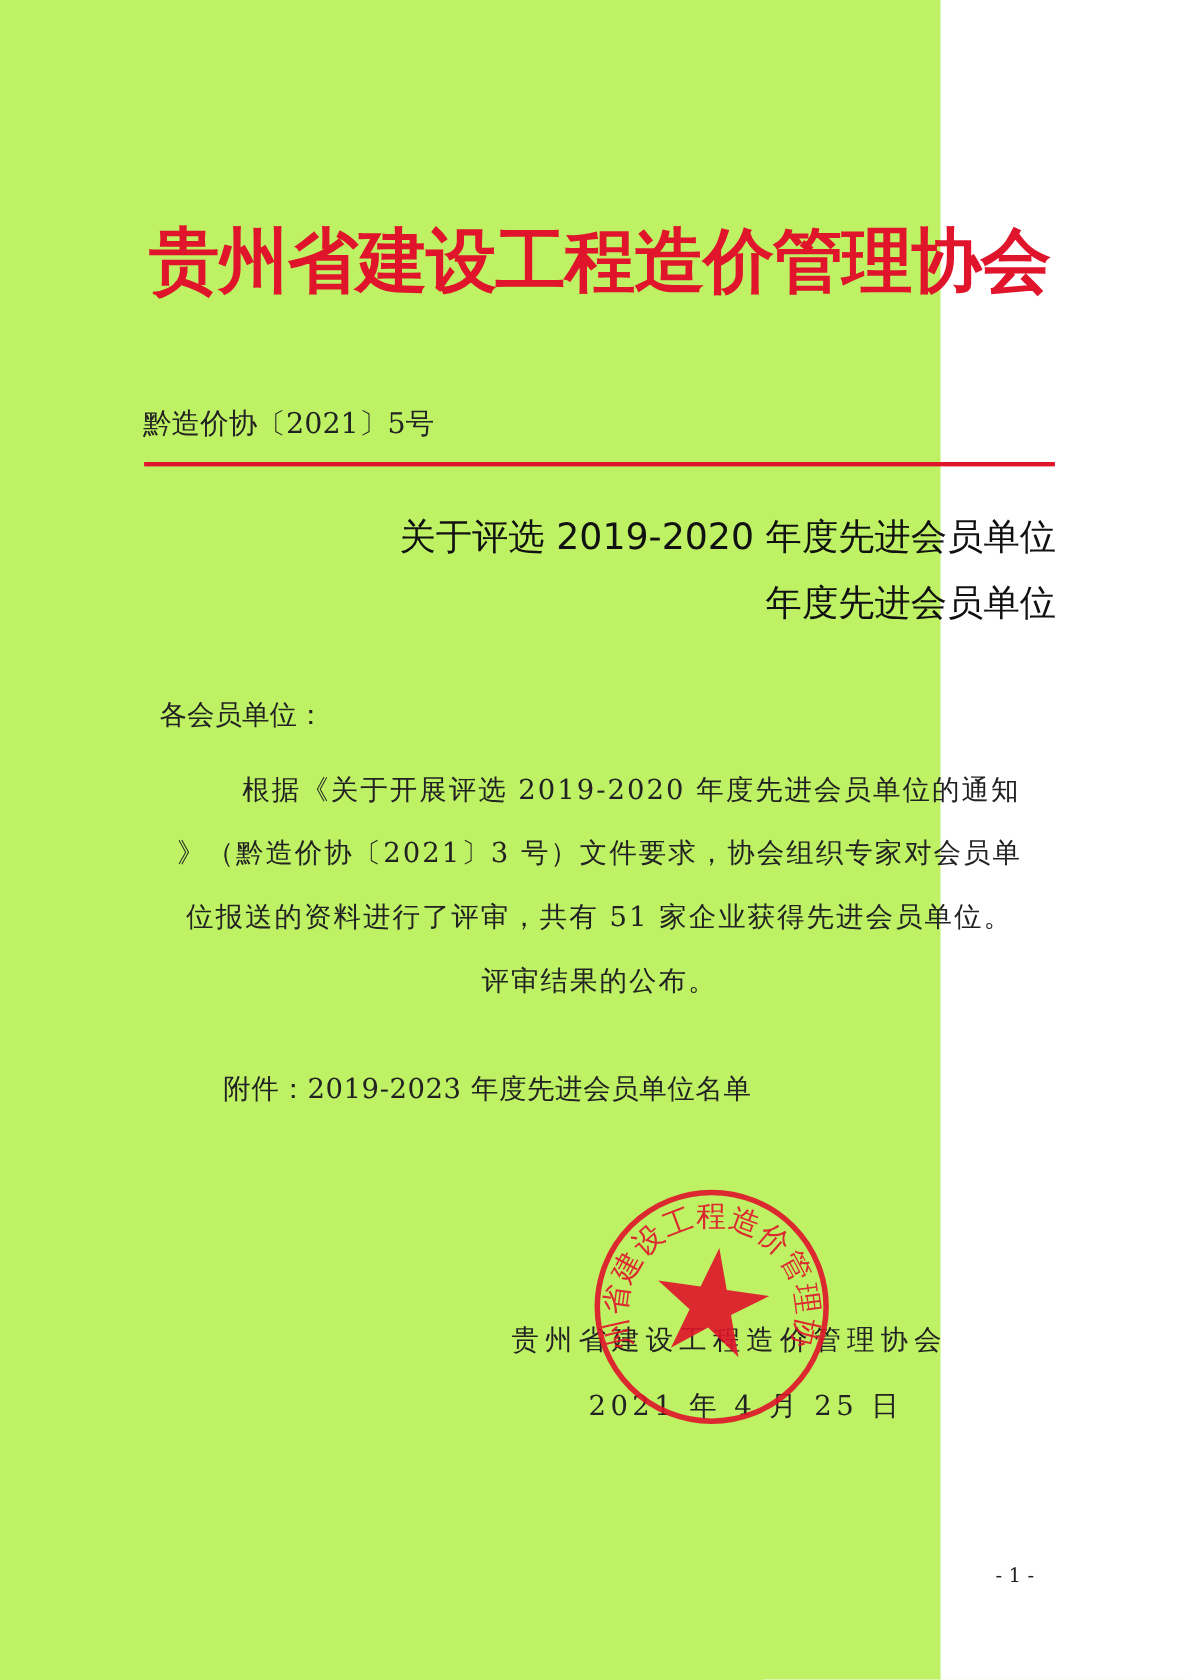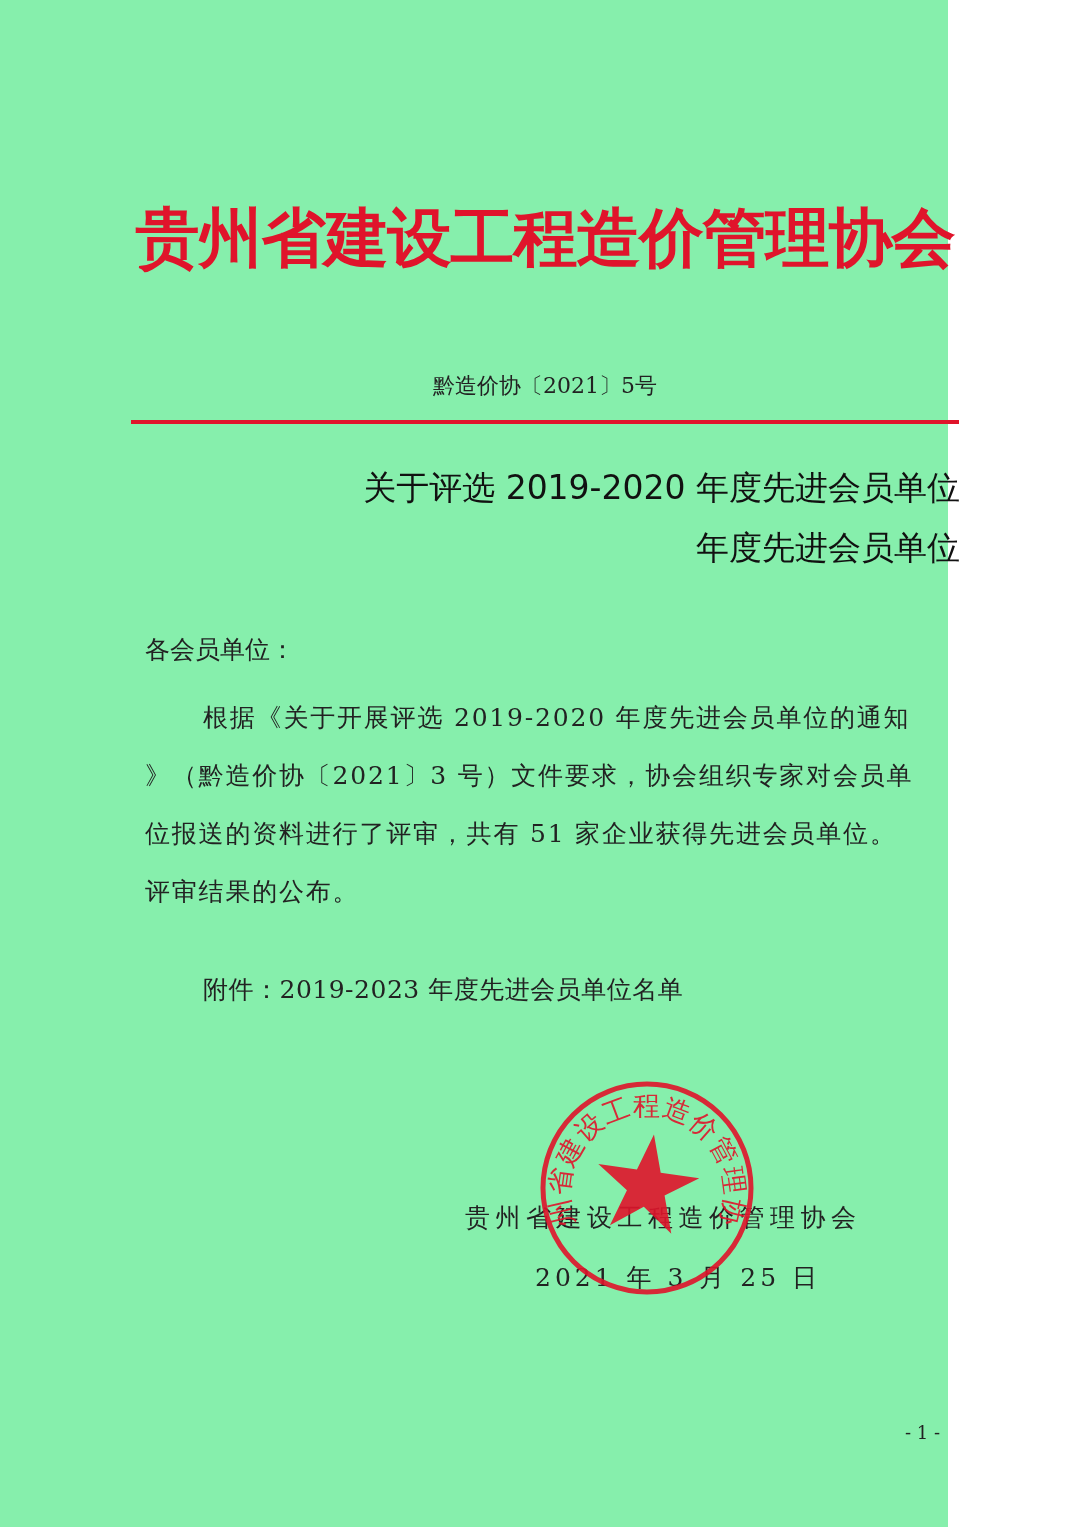--- a/index.html
+++ b/index.html
@@ -1,36 +1,36 @@
 <!DOCTYPE html>
 <html><head>
   <meta charset="utf-8">
   <style>
     html, body { margin: 0; padding: 0; background: #ffffff; }
     body { width: 1080px; height: 1527px; position: relative; overflow: hidden;
            font-family: "DejaVu Serif", "Liberation Serif", serif; color: #1a1a1a; }
-    .page { position: absolute; left: 0; top: 0; width: 948px; height: 1527px; background: #86efac; }
+    .page { position: absolute; left: 0; top: 0; width: 855px; height: 1527px; background: #bef264; }
 
     .org-header { position: absolute; left: 130px; top: 196px; width: 830px; text-align: center;
                   color: #e0142b; font-family: "DejaVu Serif", "Liberation Serif", serif;
                   font-weight: bold; font-size: 64px; line-height: 84px; letter-spacing: -1px; white-space: nowrap; }
 
-    .doc-number { position: absolute; left: 130px; top: 366px; width: 830px; text-align: center;
-                  font-size: 22px; line-height: 40px; color: #222; white-space: nowrap; }
+    .doc-number { position: absolute; left: 130px; top: 366px; width: 830px; 
+                  font-size: 26px; line-height: 40px; color: #222; white-space: nowrap; }
 
     .red-rule { position: absolute; left: 131px; top: 420px; width: 828px; height: 4px; background: #e0142b; }
 
     .title { position: absolute; left: 130px; top: 458px; width: 830px; text-align: right;
              font-family: "DejaVu Sans", "Liberation Sans", sans-serif; font-size: 33px; line-height: 60px;
              color: #111; white-space: nowrap; }
 
     .salutation { position: absolute; left: 145px; top: 630px; font-size: 25px; line-height: 40px; color: #222; white-space: nowrap; text-align: center; }
 
     .body-para { position: absolute; left: 145px; top: 689px; width: 800px; font-size: 25px; line-height: 58px; color: #222; }
-    .body-line { display: block; white-space: nowrap; letter-spacing: 1.8px; }
+    .body-line { display: block; white-space: nowrap; letter-spacing: 1.8px; text-align: center; }
     .indent { padding-left: 58px; }
 
     .attachment { position: absolute; left: 203px; top: 970px; font-size: 25px; line-height: 40px; color: #222; white-space: nowrap; letter-spacing: 0.5px; }
 
     .signer { position: absolute; left: 465px; top: 1198px; font-size: 25px; line-height: 40px; color: #222; white-space: nowrap; letter-spacing: 5.5px; z-index: 1; }
     .sign-date { position: absolute; left: 535px; top: 1258px; font-size: 25px; line-height: 40px; color: #222; white-space: nowrap; letter-spacing: 4px; z-index: 1; }
 
     .seal { position: absolute; left: 538px; top: 1079px; width: 218px; height: 218px; z-index: 2; opacity: 0.9; }
 
     .page-number { position: absolute; left: 905px; top: 1420px; font-size: 18px; line-height: 26px; color: #222; white-space: nowrap; }
@@ -56,21 +56,21 @@
   <div class="body-para">
     <span class="body-line indent">根据《关于开展评选 2019-2020 年度先进会员单位的通知</span>
     <span class="body-line">》（黔造价协〔2021〕3 号）文件要求，协会组织专家对会员单</span>
     <span class="body-line">位报送的资料进行了评审，共有 51 家企业获得先进会员单位。</span>
     <span class="body-line">评审结果的公布。</span>
   </div>
 
   <div class="attachment">附件：2019-2023 年度先进会员单位名单</div>
 
   <div class="signer">贵州省建设工程造价管理协会</div>
-  <div class="sign-date">2021 年 3 月 25 日</div>
+  <div class="sign-date">2021 年 4 月 25 日</div>
 
   <svg class="seal" viewBox="0 0 218 218" xmlns="http://www.w3.org/2000/svg">
     <defs>
       <path id="sealArc" d="M 40 150 A 78 78 0 1 1 178 150" fill="none"></path>
     </defs>
     <circle cx="109" cy="109" r="104" fill="none" stroke="#e0142b" stroke-width="5"></circle>
     <text font-family="DejaVu Sans, sans-serif" font-size="27" fill="#e0142b" letter-spacing="1">
       <textPath href="#sealArc" startOffset="50%" text-anchor="middle">贵州省建设工程造价管理协会</textPath>
     </text>
     <polygon points="109,55 121,92 160,92 128,114 140,151 109,128 78,151 90,114 58,92 97,92" fill="#e0142b" transform="rotate(8 109 105)"></polygon>

